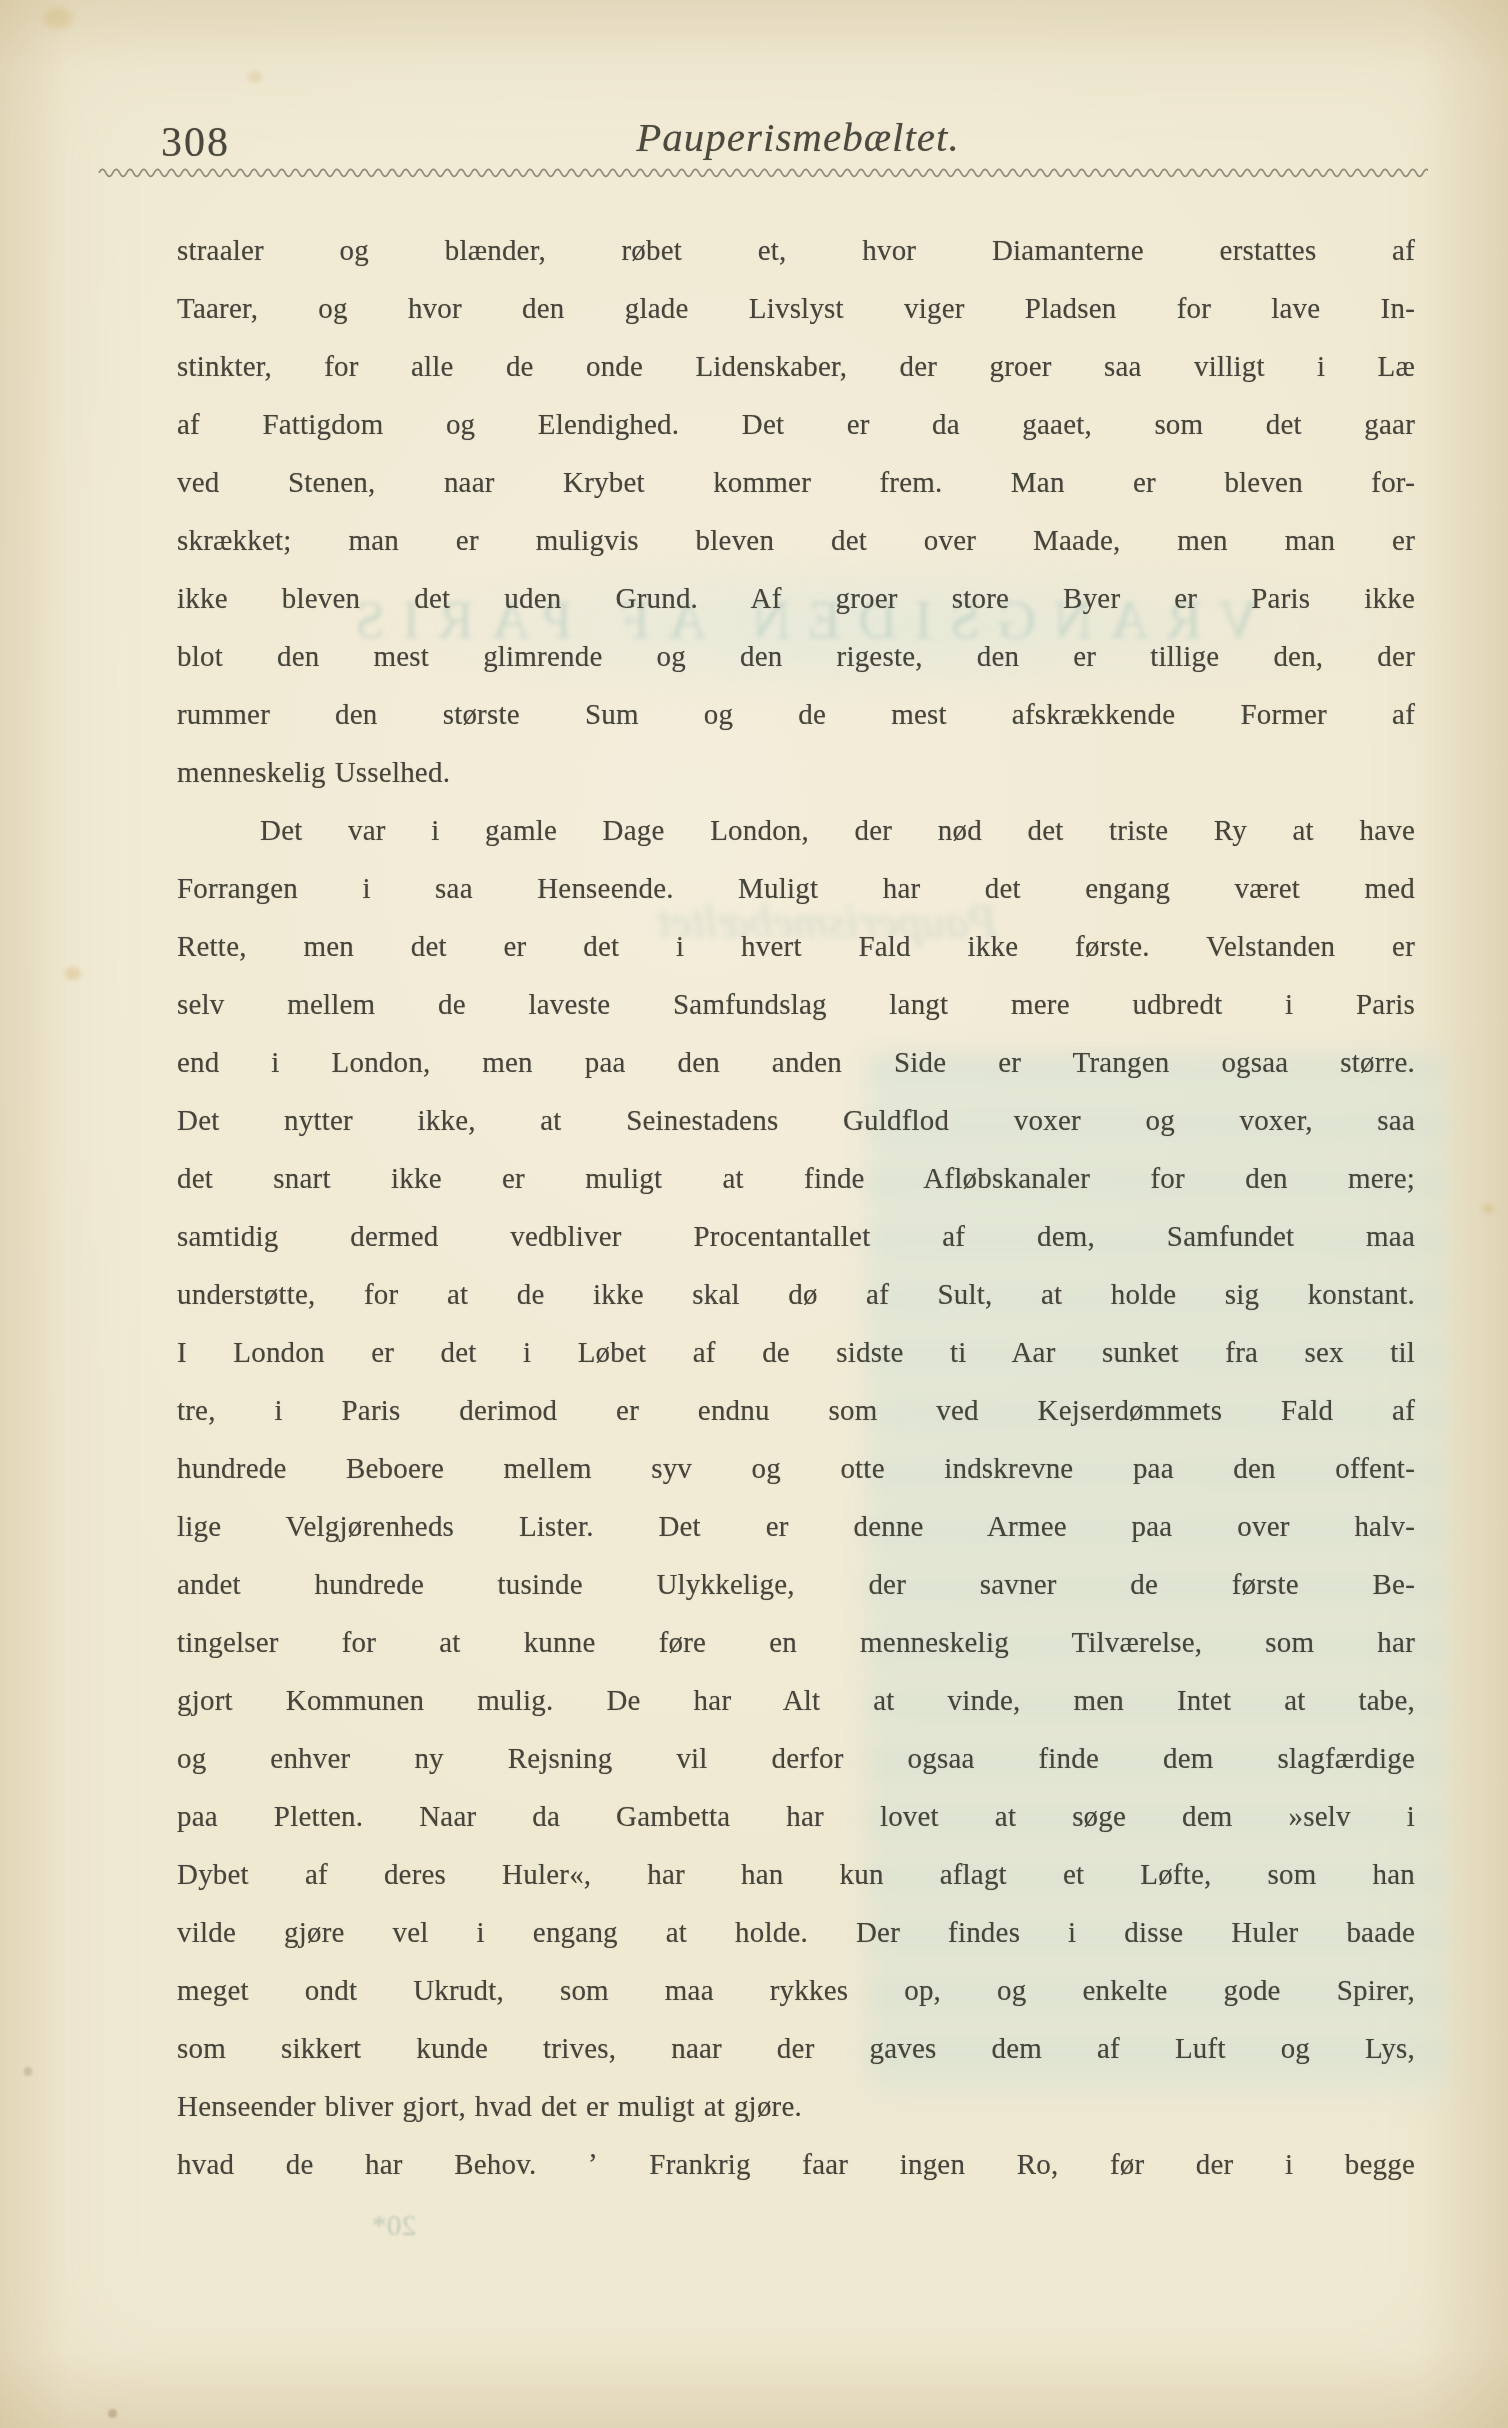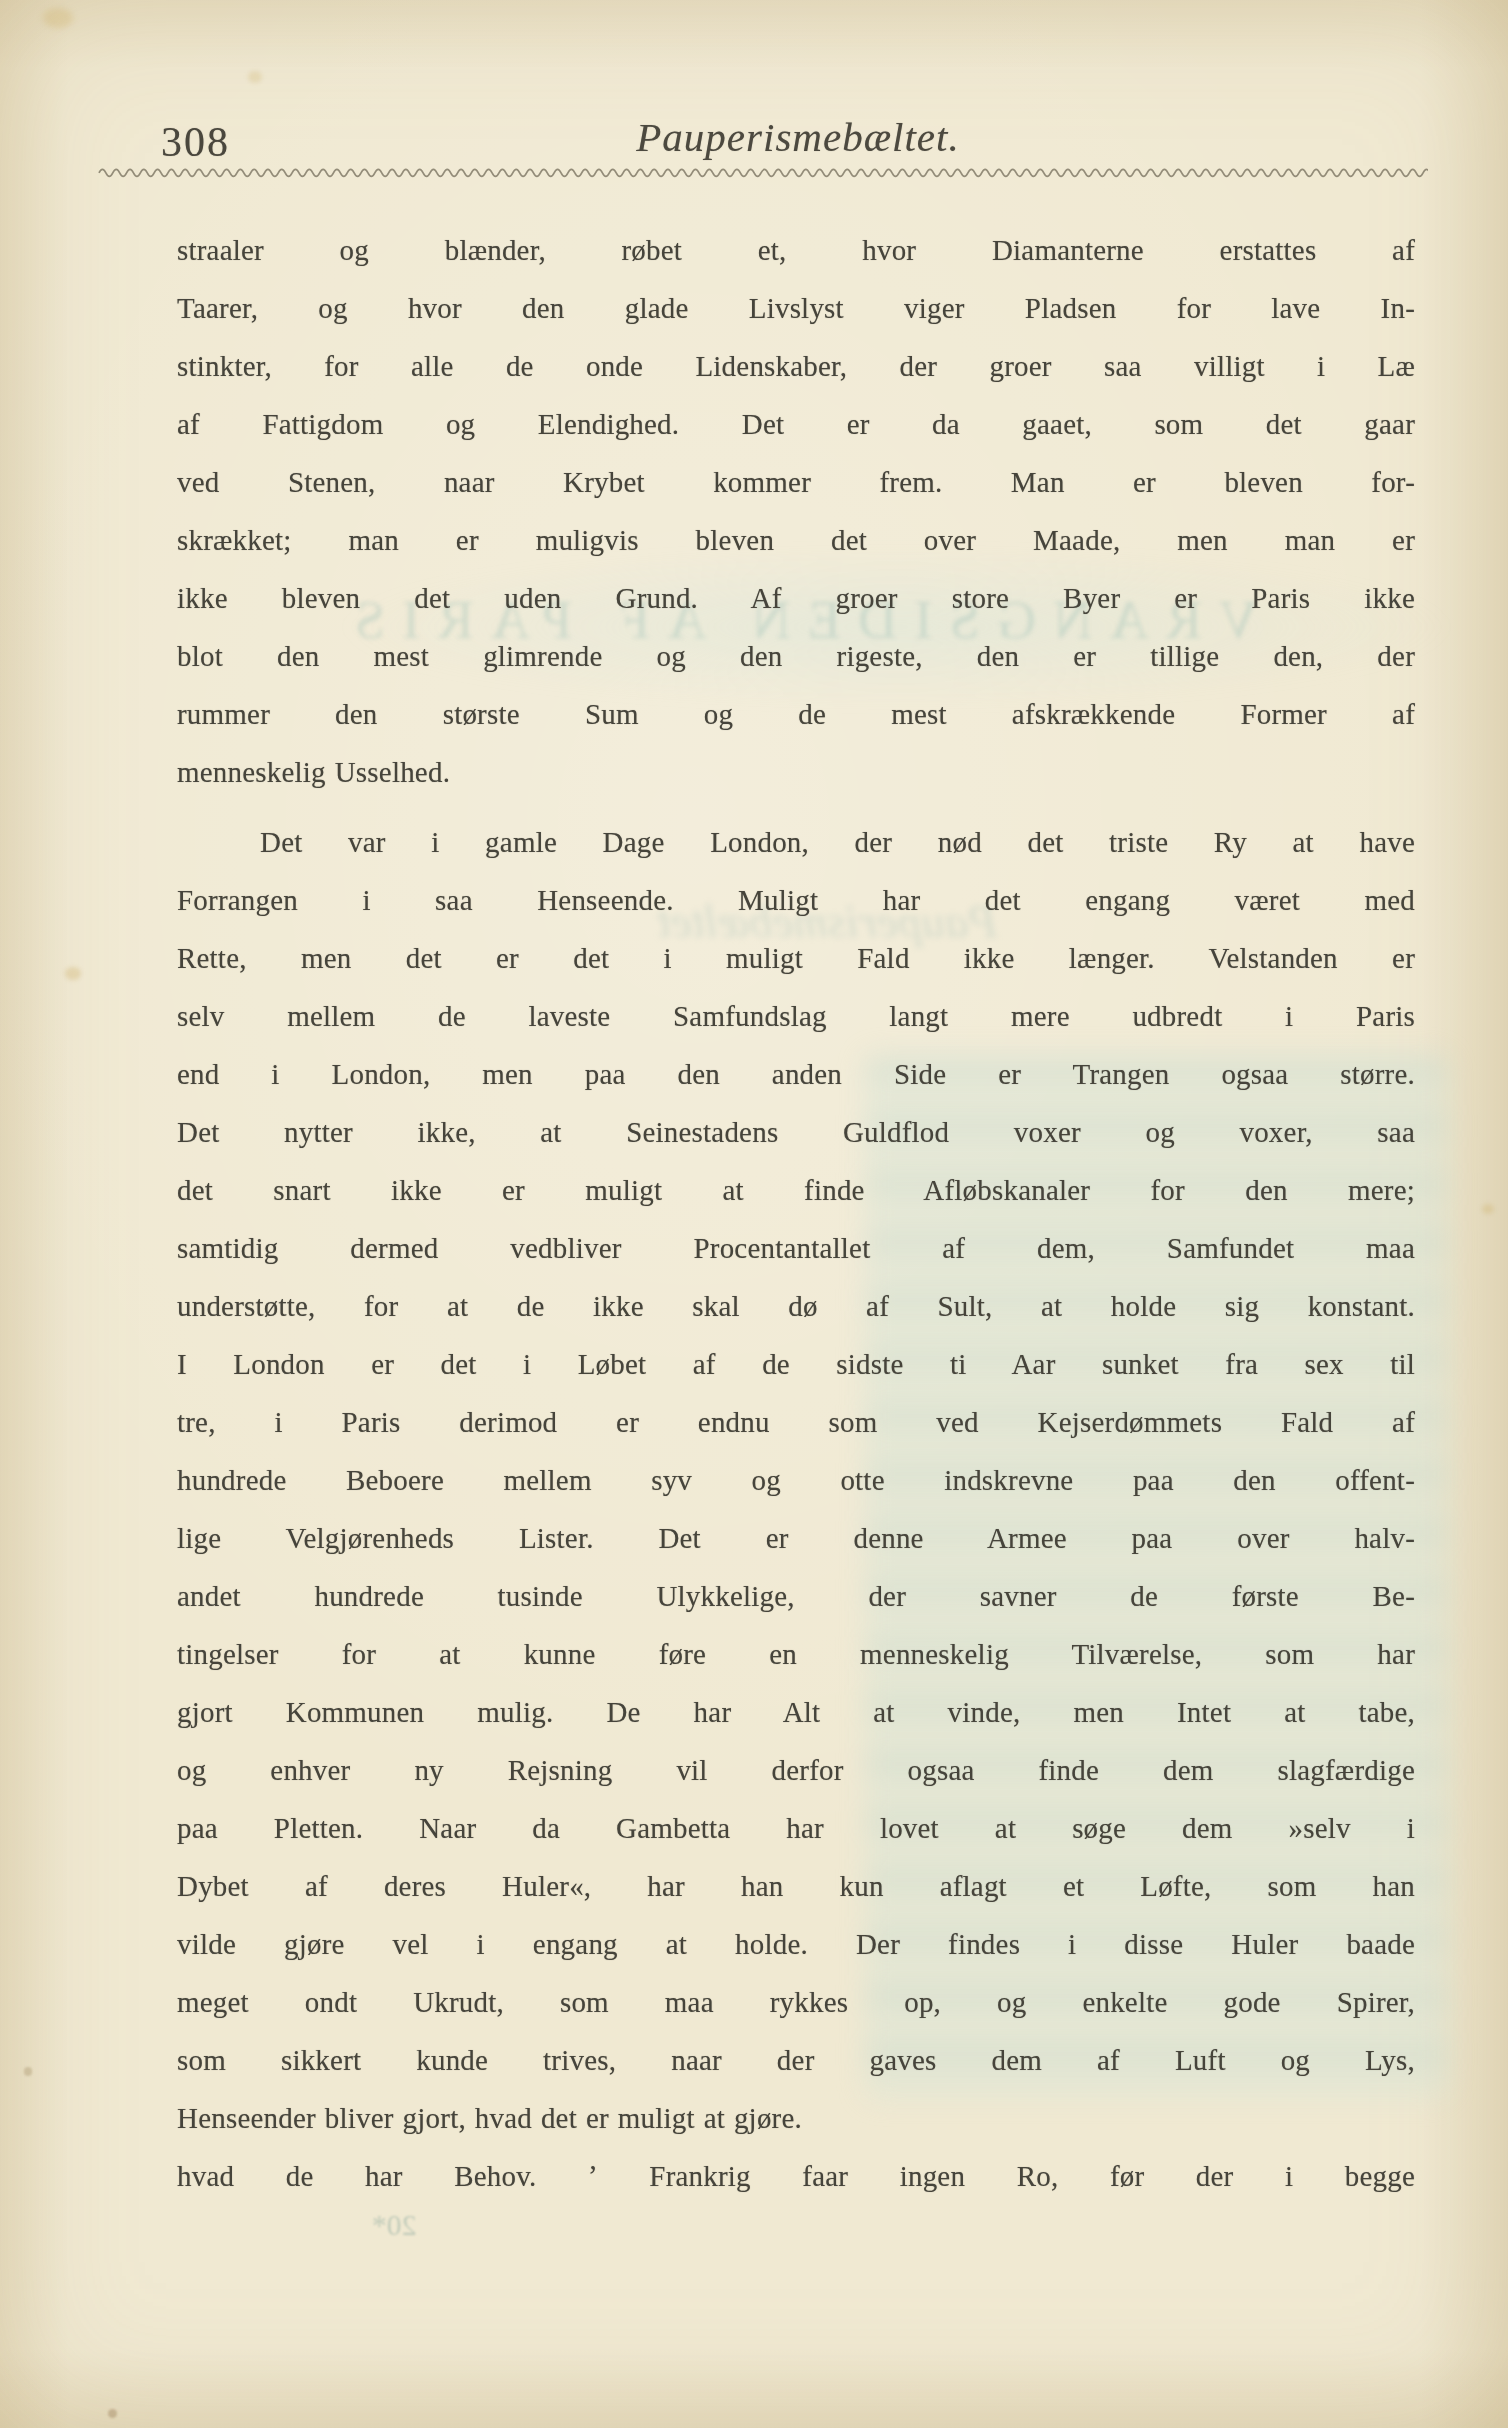--- a/index.html
+++ b/index.html
@@ -39,21 +39,21 @@
   .body-text{
     position:absolute;left:177px;top:221px;width:1238px;
     font-size:29px;line-height:58px;
     color:#46443b;
     letter-spacing:0.2px;
     word-spacing:1.5px;
     text-shadow:0 0 1px rgba(70,68,59,0.42);
   }
   .line{white-space:normal;text-align:left;}
   .line.just{text-align:justify;text-align-last:justify;}
-  .line.indent{text-indent:83px;margin-top:12px;}
+  .line.indent{text-indent:83px;}
   
   .ghost{
     position:absolute;
     transform:scale(-1,1);
     color:rgba(156,188,176,0.42);
     filter:blur(2px);
     pointer-events:none;
     user-select:none;
   }
   .ghost-chapter{
@@ -125,21 +125,21 @@
       <div class="line just">stinkter, for alle de onde Lidenskaber, der groer saa villigt i Læ</div>
       <div class="line just">af Fattigdom og Elendighed.  Det er da gaaet, som det gaar</div>
       <div class="line just">ved Stenen, naar Krybet kommer frem.  Man er bleven for-</div>
       <div class="line just">skrækket; man er muligvis bleven det over Maade, men man er</div>
       <div class="line just">ikke bleven det uden Grund.  Af groer store Byer er Paris ikke</div>
       <div class="line just">blot den mest glimrende og den rigeste, den er tillige den, der</div>
       <div class="line just">rummer den største Sum og de mest afskrækkende Former af</div>
       <div class="line">menneskelig Usselhed.</div>
       <div class="line just indent">Det var i gamle Dage London, der nød det triste Ry at have</div>
       <div class="line just">Forrangen i saa Henseende.  Muligt har det engang været med</div>
-      <div class="line just">Rette, men det er det i muligt Fald ikke længer.  Velstanden er</div>
+      <div class="line just">Rette, men det er det i hvert Fald ikke første.  Velstanden er</div>
       <div class="line just">selv mellem de laveste Samfundslag langt mere udbredt i Paris</div>
       <div class="line just">end i London, men paa den anden Side er Trangen ogsaa større.</div>
       <div class="line just">Det nytter ikke, at Seinestadens Guldflod voxer og voxer, saa</div>
       <div class="line just">det snart ikke er muligt at finde Afløbskanaler for den mere;</div>
       <div class="line just">samtidig dermed vedbliver Procentantallet af dem, Samfundet maa</div>
       <div class="line just">understøtte, for at de ikke skal dø af Sult, at holde sig konstant.</div>
       <div class="line just">I London er det i Løbet af de sidste ti Aar sunket fra sex til</div>
       <div class="line just">tre, i Paris derimod er endnu som ved Kejserdømmets Fald af</div>
       <div class="line just">hundrede Beboere mellem syv og otte indskrevne paa den offent-</div>
       <div class="line just">lige Velgjørenheds Lister.  Det er denne Armee paa over halv-</div>

